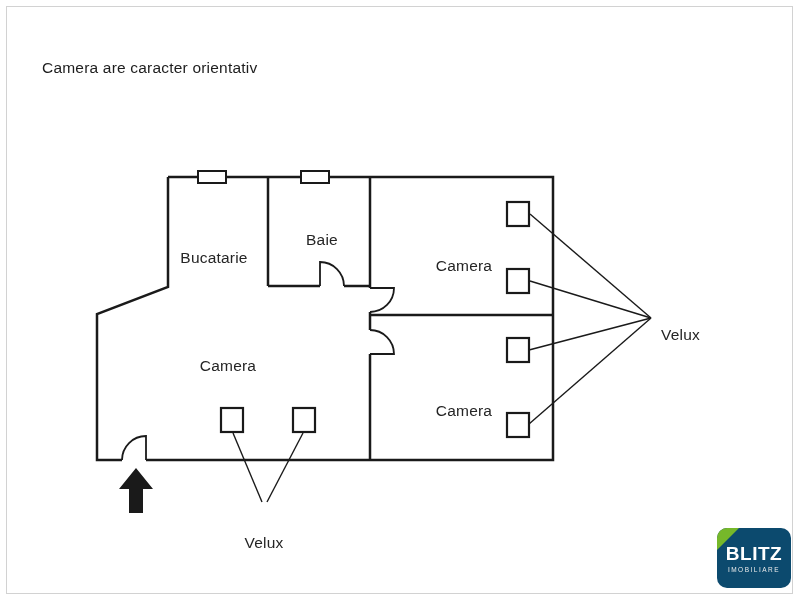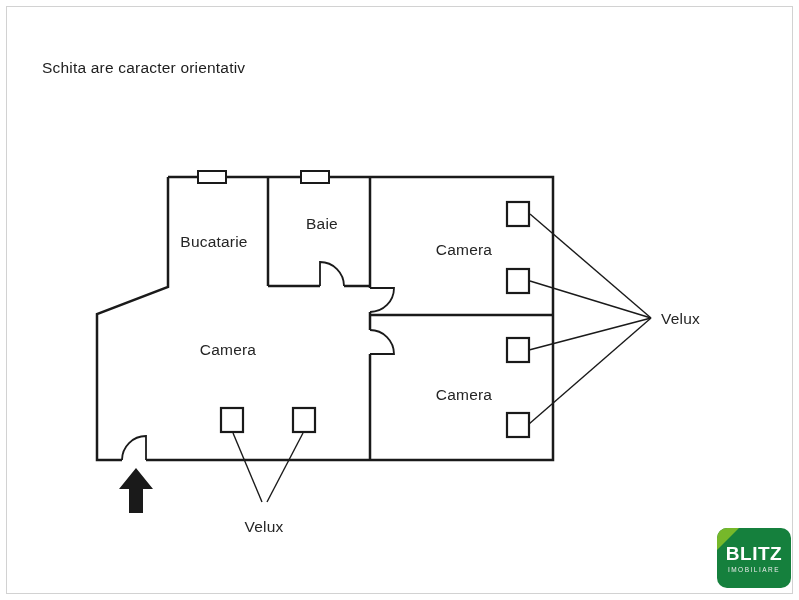--- a/index.html
+++ b/index.html
@@ -18,32 +18,33 @@
   .disclaimer {
     position:absolute; left:42px; top:59px;
     font-size:15.5px; color:#1d1d1d; letter-spacing:0.2px;
   }
   .plan-svg { position:absolute; left:0; top:0; }
   .room-label {
     position:absolute;
     font-size:15.5px; color:#252525;
     text-align:center; width:100px;
     letter-spacing:0.2px;
+    margin-top:16px;
   }
   .lbl-kitchen       { left:164px; top:233px; }
   .lbl-bathroom      { left:272px; top:215px; }
   .lbl-camera-top    { left:414px; top:241px; }
   .lbl-living        { left:178px; top:341px; }
   .lbl-camera-bottom { left:414px; top:386px; }
   .lbl-velux-right   { left:661px; top:310px; width:70px; text-align:left; }
   .lbl-velux-bottom  { left:214px; top:518px; }
   .logo {
     position:absolute; left:717px; top:528px;
     width:74px; height:60px;
-    background:#15803d;
+    background:#0c4a6e;
     border-radius:10px;
     overflow:hidden;
     display:flex; flex-direction:column;
     align-items:center; justify-content:center;
   }
   .logo-accent {
     position:absolute; top:0; left:0;
     width:22px; height:22px;
     background:#76b82a;
     clip-path:polygon(0 0, 100% 0, 0 100%);
@@ -59,21 +60,21 @@
     letter-spacing:1.5px; margin-top:3px;
   }
 </style>
 </head>
 <body>
 
 <div class="page">
 
   <div class="frame"></div>
 
-  <div class="disclaimer">Schita are caracter orientativ</div>
+  <div class="disclaimer">Camera are caracter orientativ</div>
 
   <svg class="plan-svg" width="799" height="600" viewBox="0 0 799 600">
 
     <g stroke="#1a1a1a" stroke-width="2.5" fill="none">
       <path d="M 168 177 H 553 V 460 H 146 M 122 460 H 97 V 314 L 168 287 V 177"></path>
       <path d="M 268 177 V 286"></path>
       <path d="M 268 286 H 320 M 344 286 H 370"></path>
       <path d="M 370 177 V 288 M 370 312 V 330 M 370 354 V 460"></path>
       <path d="M 370 315 H 553"></path>
     </g>

